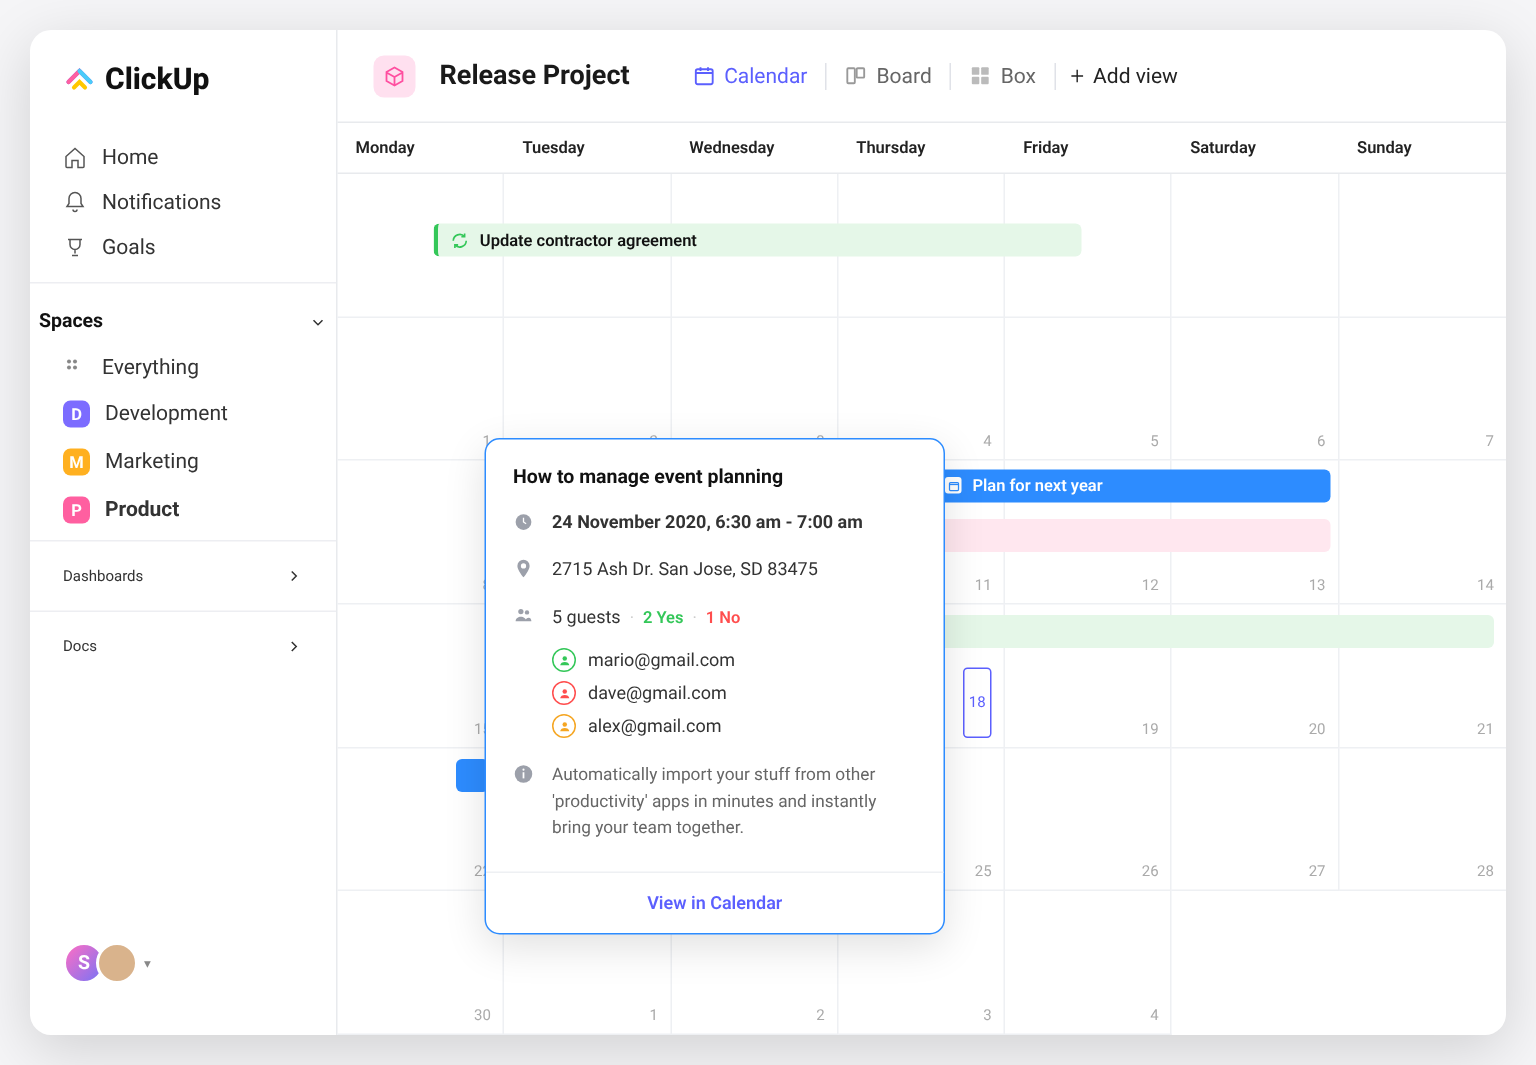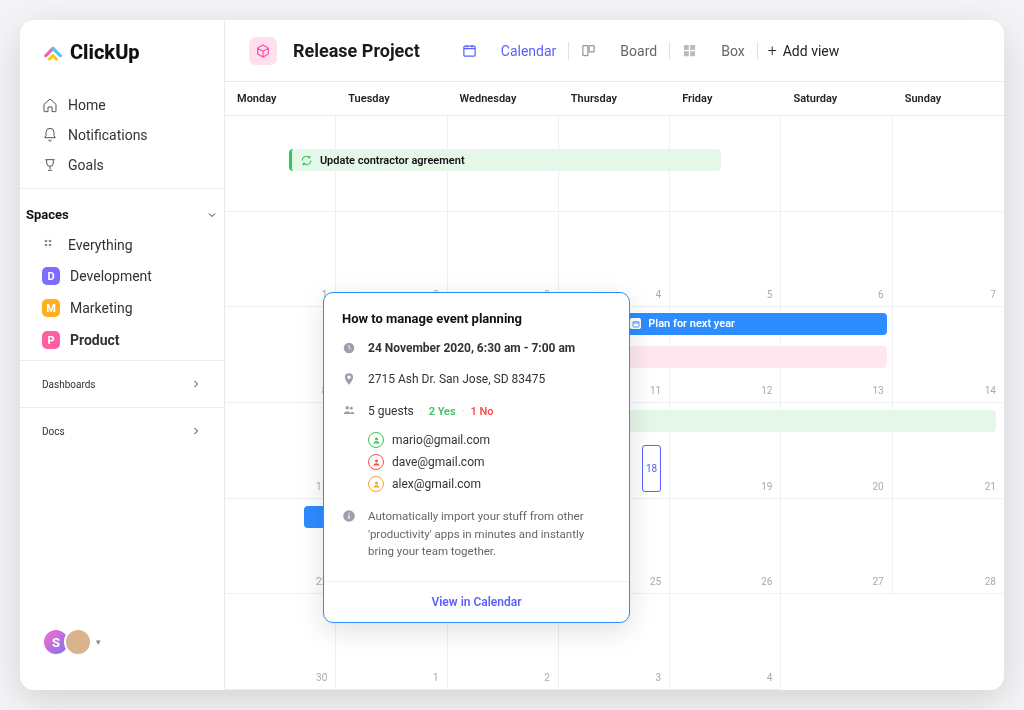--- a/index.html
+++ b/index.html
@@ -1,19 +1,19 @@
 <!DOCTYPE html>
 <html><head>
 <meta charset="utf-8">
 <style>
 *{box-sizing:border-box;margin:0;padding:0;font-family:-apple-system,BlinkMacSystemFont,"Segoe UI",Roboto,sans-serif}
 body{background:#f5f5f7;padding:20px;display:flex;justify-content:center}
 .window{width:984px;height:670px;background:#fff;border-radius:14px;box-shadow:0 10px 40px rgba(0,0,0,.15);display:flex;overflow:hidden;position:relative}
 .sidebar{width:205px;border-right:1px solid #e8eaed;display:flex;flex-direction:column;padding:20px 0}
-.logo{display:flex;align-items:center;gap:6px;padding:0 22px 22px;font-weight:800;font-size:20px;color:#111}
+.logo{display:flex;align-items:flex-start;gap:6px;padding:0 22px 22px;font-weight:800;font-size:20px;color:#111}
 .logo-mark{width:22px;height:22px}
 .nav-section{padding:4px 0}
 .nav-item{display:flex;align-items:center;gap:10px;padding:7px 22px;font-size:14px;color:#333;cursor:pointer}
 .nav-item .icon{width:16px;height:16px;stroke:#555;fill:none;stroke-width:1.5}
 .section-hdr{display:flex;align-items:center;justify-content:space-between;padding:14px 6px 8px;font-size:13px;font-weight:700;color:#111;cursor:pointer}
 .section-hdr .chev{width:12px;height:12px;stroke:#333;fill:none;stroke-width:2}
 .space-item{display:flex;align-items:center;gap:10px;padding:7px 22px;font-size:14px;color:#333;cursor:pointer}
 .space-item.active{font-weight:700}
 .sq{width:18px;height:18px;border-radius:5px;display:flex;align-items:center;justify-content:center;color:#fff;font-size:11px;font-weight:700}
 .sq.purple{background:#7c6cff}
@@ -27,21 +27,21 @@
 .avatar{width:28px;height:28px;border-radius:50%;margin-right:-6px;border:2px solid #fff}
 .avatar.s{background:linear-gradient(135deg,#ff6ec4,#7873f5);color:#fff;font-weight:700;font-size:13px;display:flex;align-items:center;justify-content:center}
 .avatar.img{background:#d9b38c}
 .caret{margin-left:10px;color:#888;font-size:9px}
 .main{flex:1;display:flex;flex-direction:column}
 .topbar{display:flex;align-items:center;gap:16px;padding:16px 24px;border-bottom:1px solid #e8eaed}
 .project-icon{width:28px;height:28px;border-radius:7px;background:#ffe0ef;display:flex;align-items:center;justify-content:center}
 .project-icon svg{width:16px;height:16px;stroke:#ff4fa0;fill:none;stroke-width:1.8}
 .project-title{font-size:18px;font-weight:700;color:#1a1a1a}
 .view-tabs{display:flex;align-items:center;gap:2px;margin-left:16px}
-.vtab{display:flex;align-items:center;gap:24px;padding:5px 10px;font-size:14px;color:#666;border-radius:5px;cursor:pointer}
+.vtab{display:flex;align-items:center;gap:6px;padding:5px 10px;font-size:14px;color:#666;border-radius:5px;cursor:pointer}
 .vtab.active{color:#5b5ffe}
 .vtab .icon{width:15px;height:15px}
 .sep{width:1px;height:18px;background:#e0e2e8}
 .add-view{display:flex;align-items:center;gap:6px;font-size:14px;color:#222;cursor:pointer;padding:5px 8px}
 .add-view .plus{font-size:16px;font-weight:300}
 .days-row{display:grid;grid-template-columns:repeat(7,1fr);border-bottom:1px solid #e8eaed}
 .day-hdr{padding:10px 12px;font-size:11px;font-weight:600;color:#222}
 .grid{flex:1;position:relative;display:grid;grid-template-columns:repeat(7,1fr);grid-template-rows:repeat(6,1fr);border-left:0}
 .cell{border-right:1px solid #eef0f3;border-bottom:1px solid #eef0f3;position:relative}
 .cell:nth-child(7n){border-right:none}

